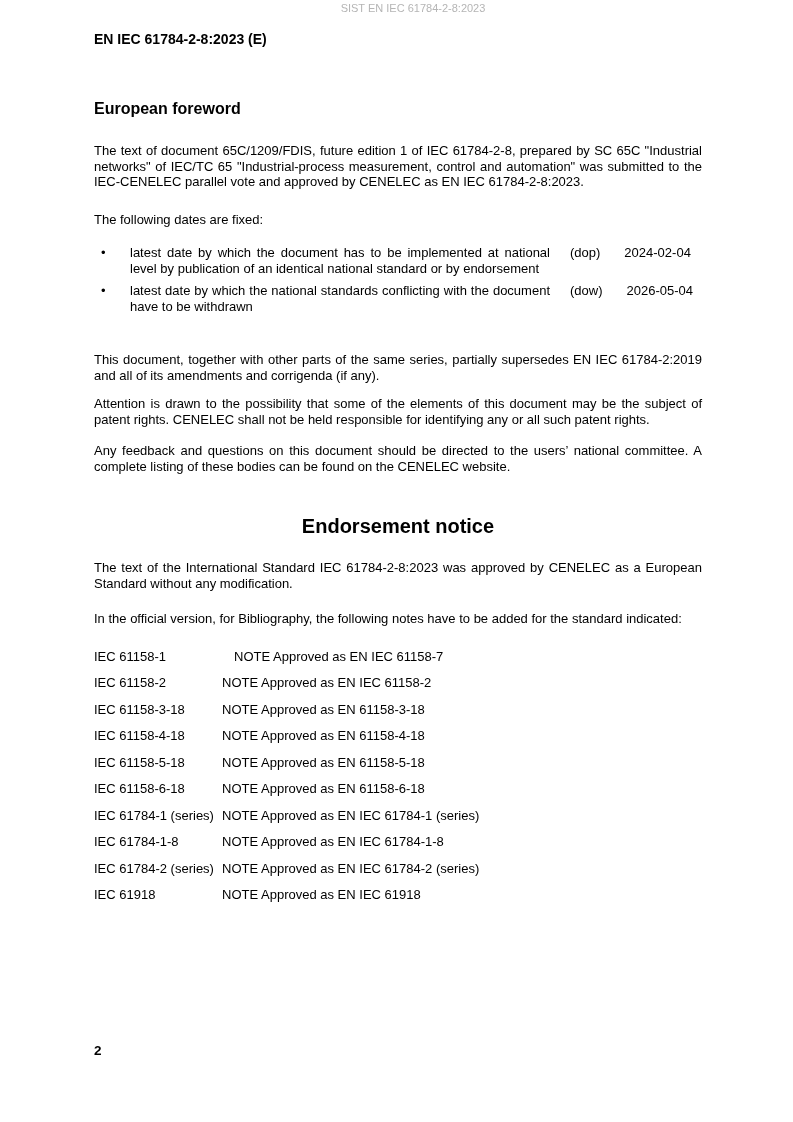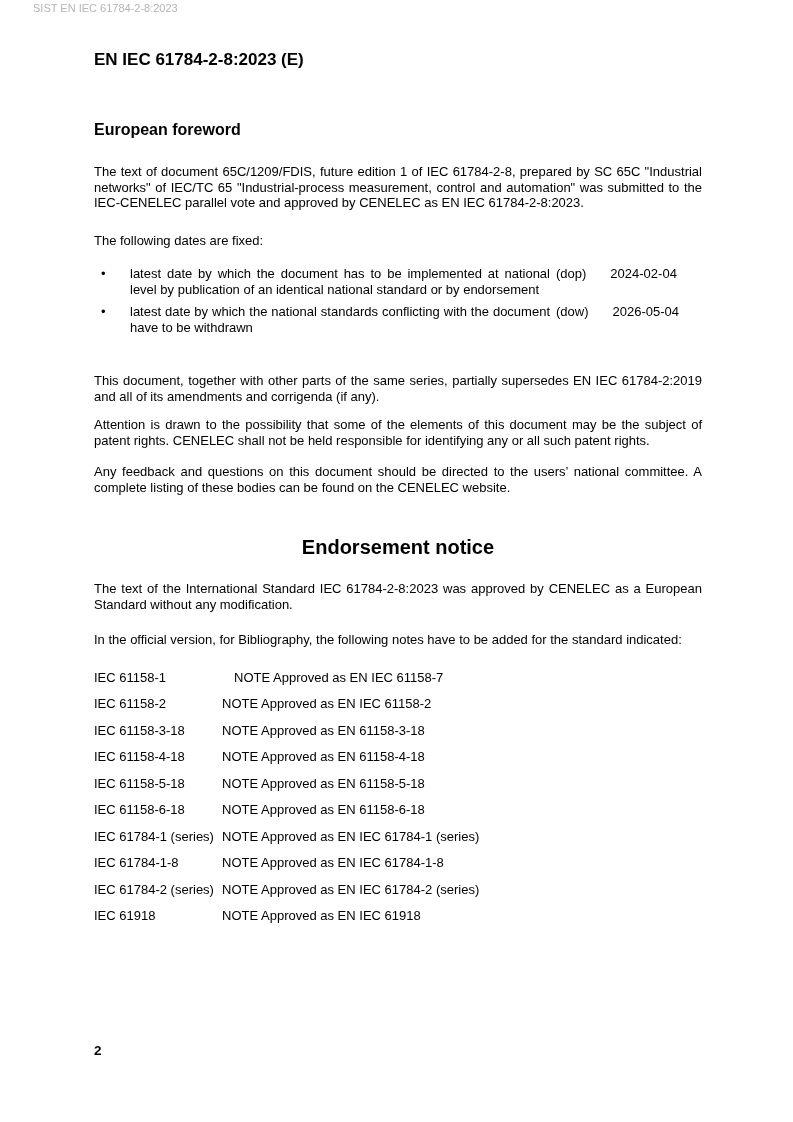--- a/index.html
+++ b/index.html
@@ -8,29 +8,30 @@
     width: 793px;
     height: 1122px;
     margin: 0 auto;
     background: #ffffff;
     font-family: "Liberation Sans", "DejaVu Sans", sans-serif;
     color: #000;
     overflow: hidden;
   }
   .watermark {
     padding-top: 2px;
+    text-align: center;
     font-size: 11px;
     line-height: 13px;
     color: #b5b5b5;
     padding-left: 33px;
   }
   .content { margin-left: 94px; margin-right: 91px; }
   .docref {
-    margin-top: 37px;
-    font-size: 17px;
+    margin-top: 16px;
+    font-size: 14px;
     line-height: 16px;
     font-weight: bold;
   }
   .foreword-title {
     margin: 51px 0 0 0;
     font-size: 16px;
     line-height: 21px;
     font-weight: bold;
   }
   .para {
@@ -39,21 +40,21 @@
     line-height: 15.5px;
     text-align: justify;
   }
   .p1 { margin-top: 24px; }
   .p-dates { margin-top: 22px; text-align: left; }
   .date-item { display: flex; font-size: 13px; line-height: 15.5px; }
   .b1 { margin-top: 18px; }
   .b2 { margin-top: 7px; }
   .di-bullet { flex: none; width: 36px; padding-left: 7px; box-sizing: border-box; }
   .di-text { flex: none; width: 420px; text-align: justify; }
-  .di-abbr { margin-left: 6px; white-space: nowrap; }
+  .di-abbr { margin-left: 20px; white-space: nowrap; }
   .di-date { margin-left: 24px; white-space: nowrap; }
   .p3 { margin-top: 38px; }
   .p4 { margin-top: 13px; }
   .p5 { margin-top: 16px; }
   .endorsement-title {
     margin: 43px 0 0 0;
     text-align: center;
     font-size: 20px;
     line-height: 18px;
     font-weight: bold;

